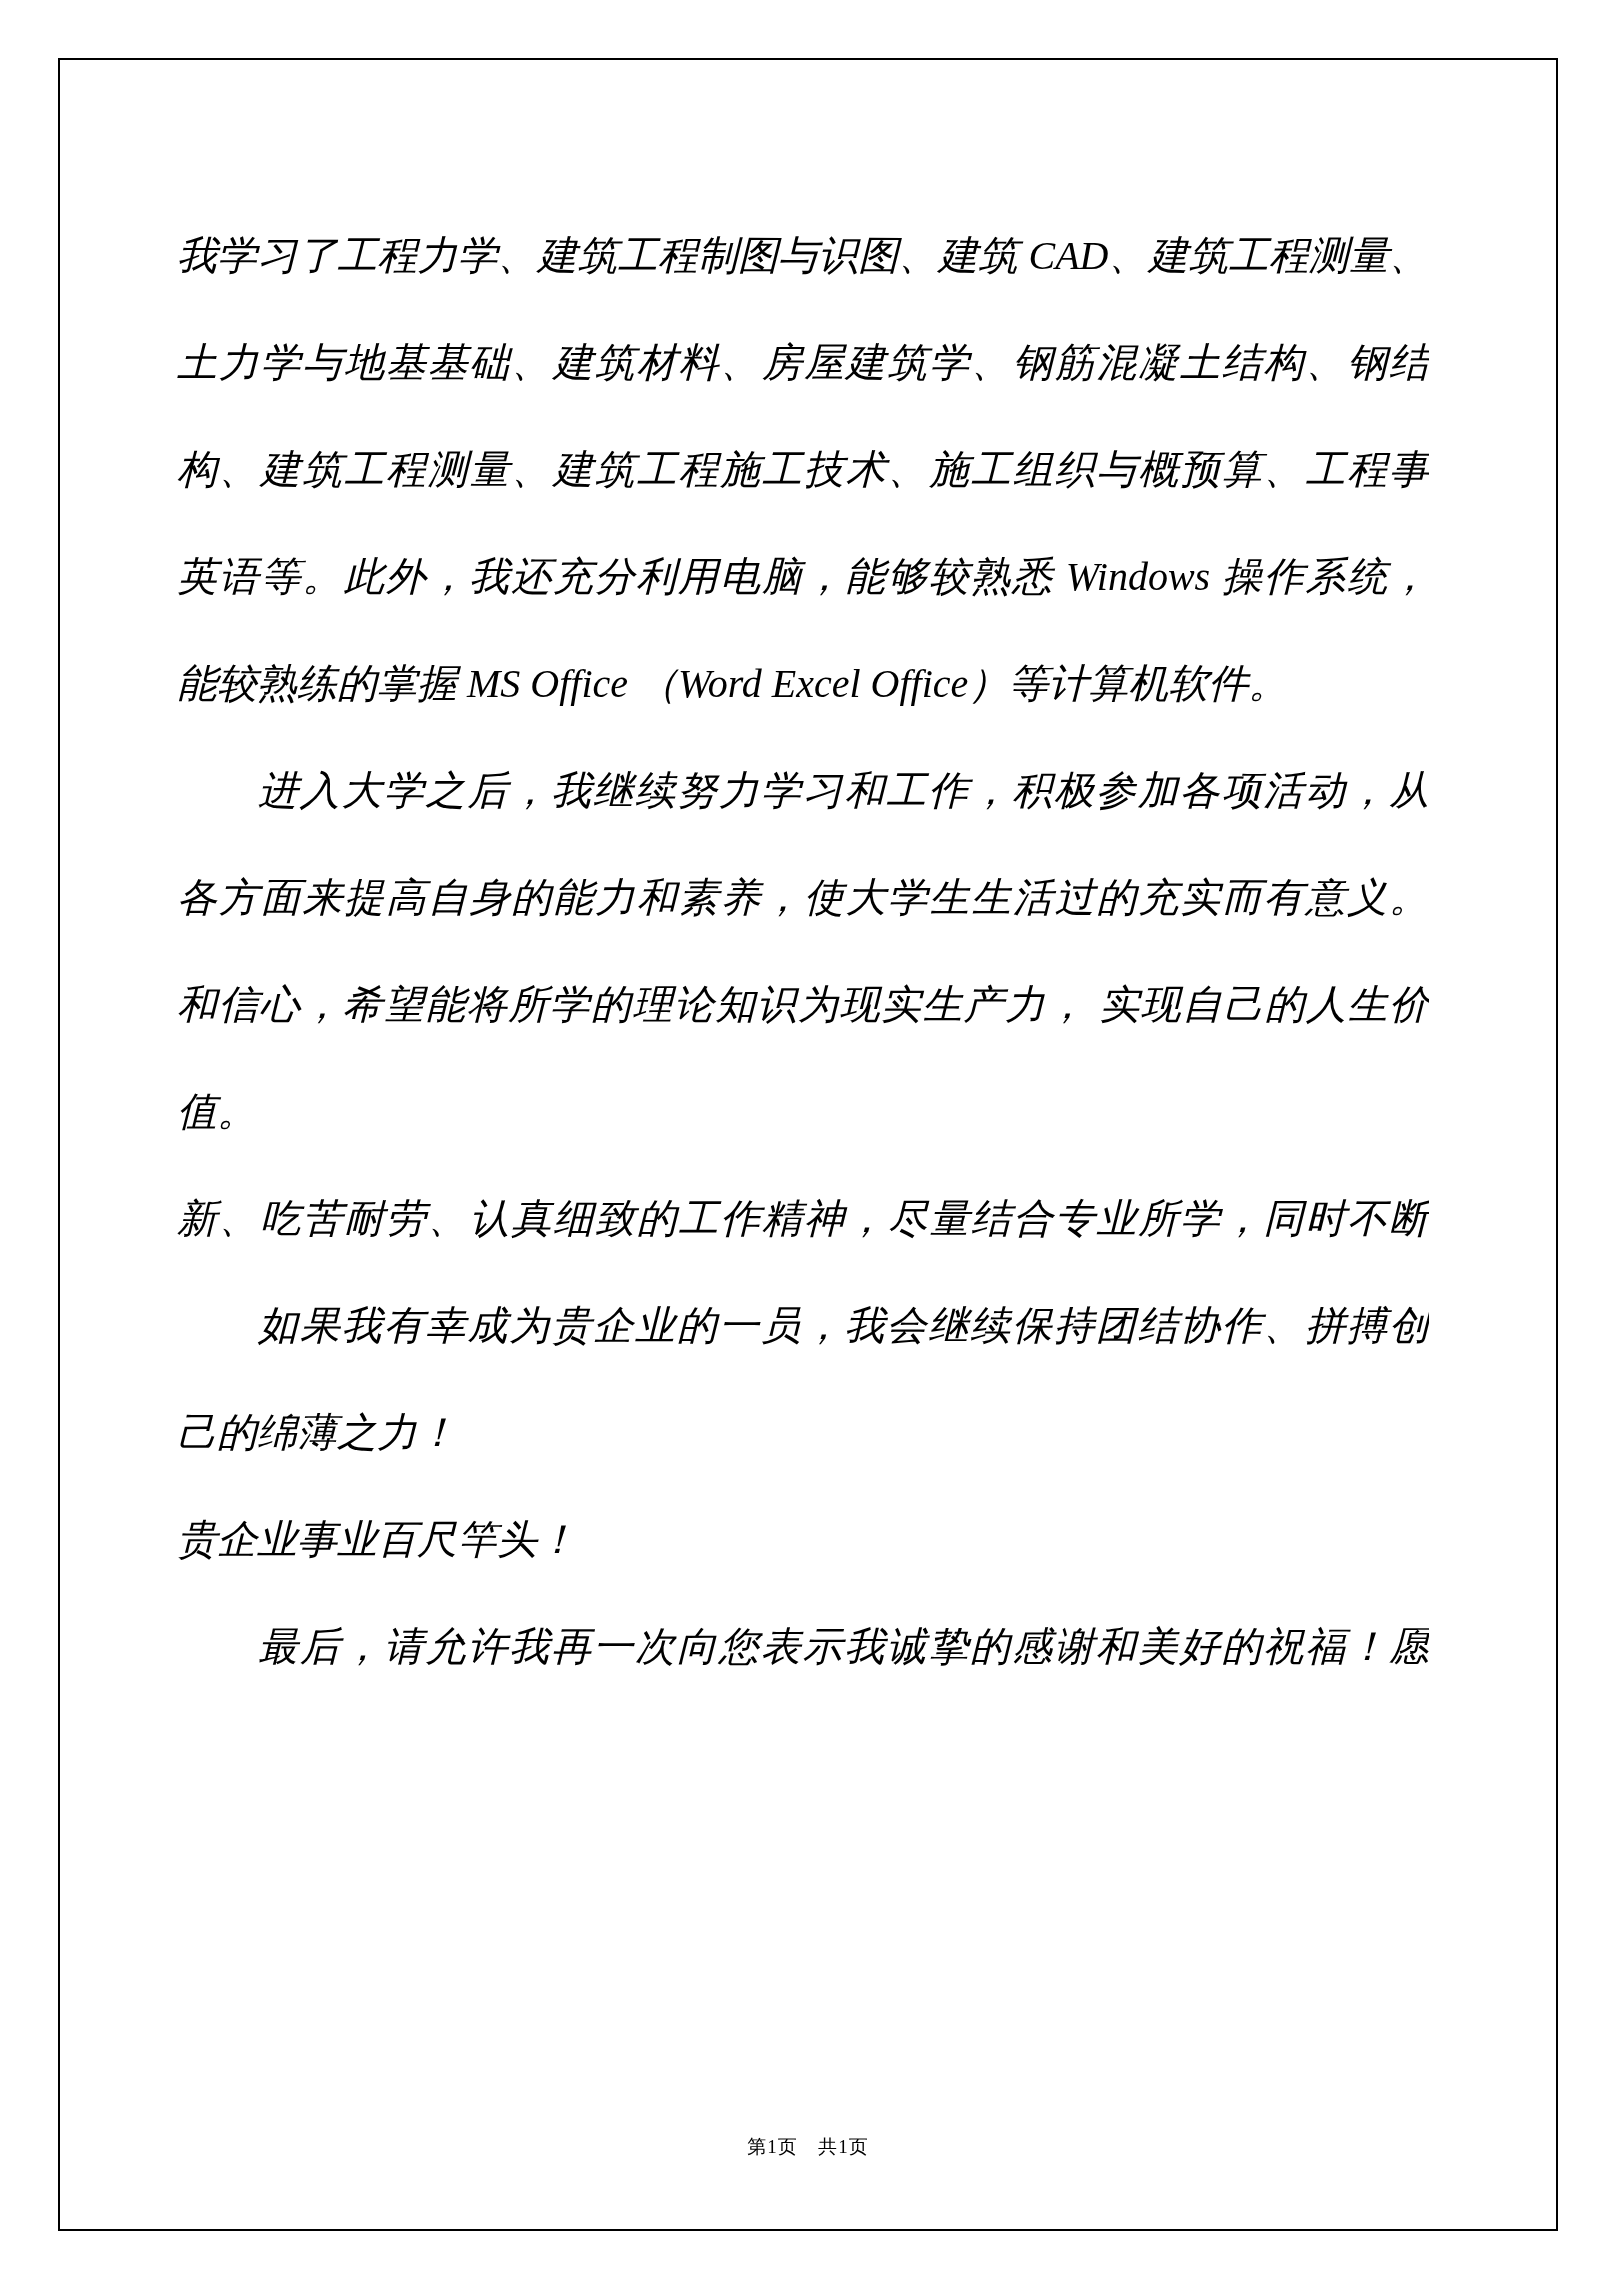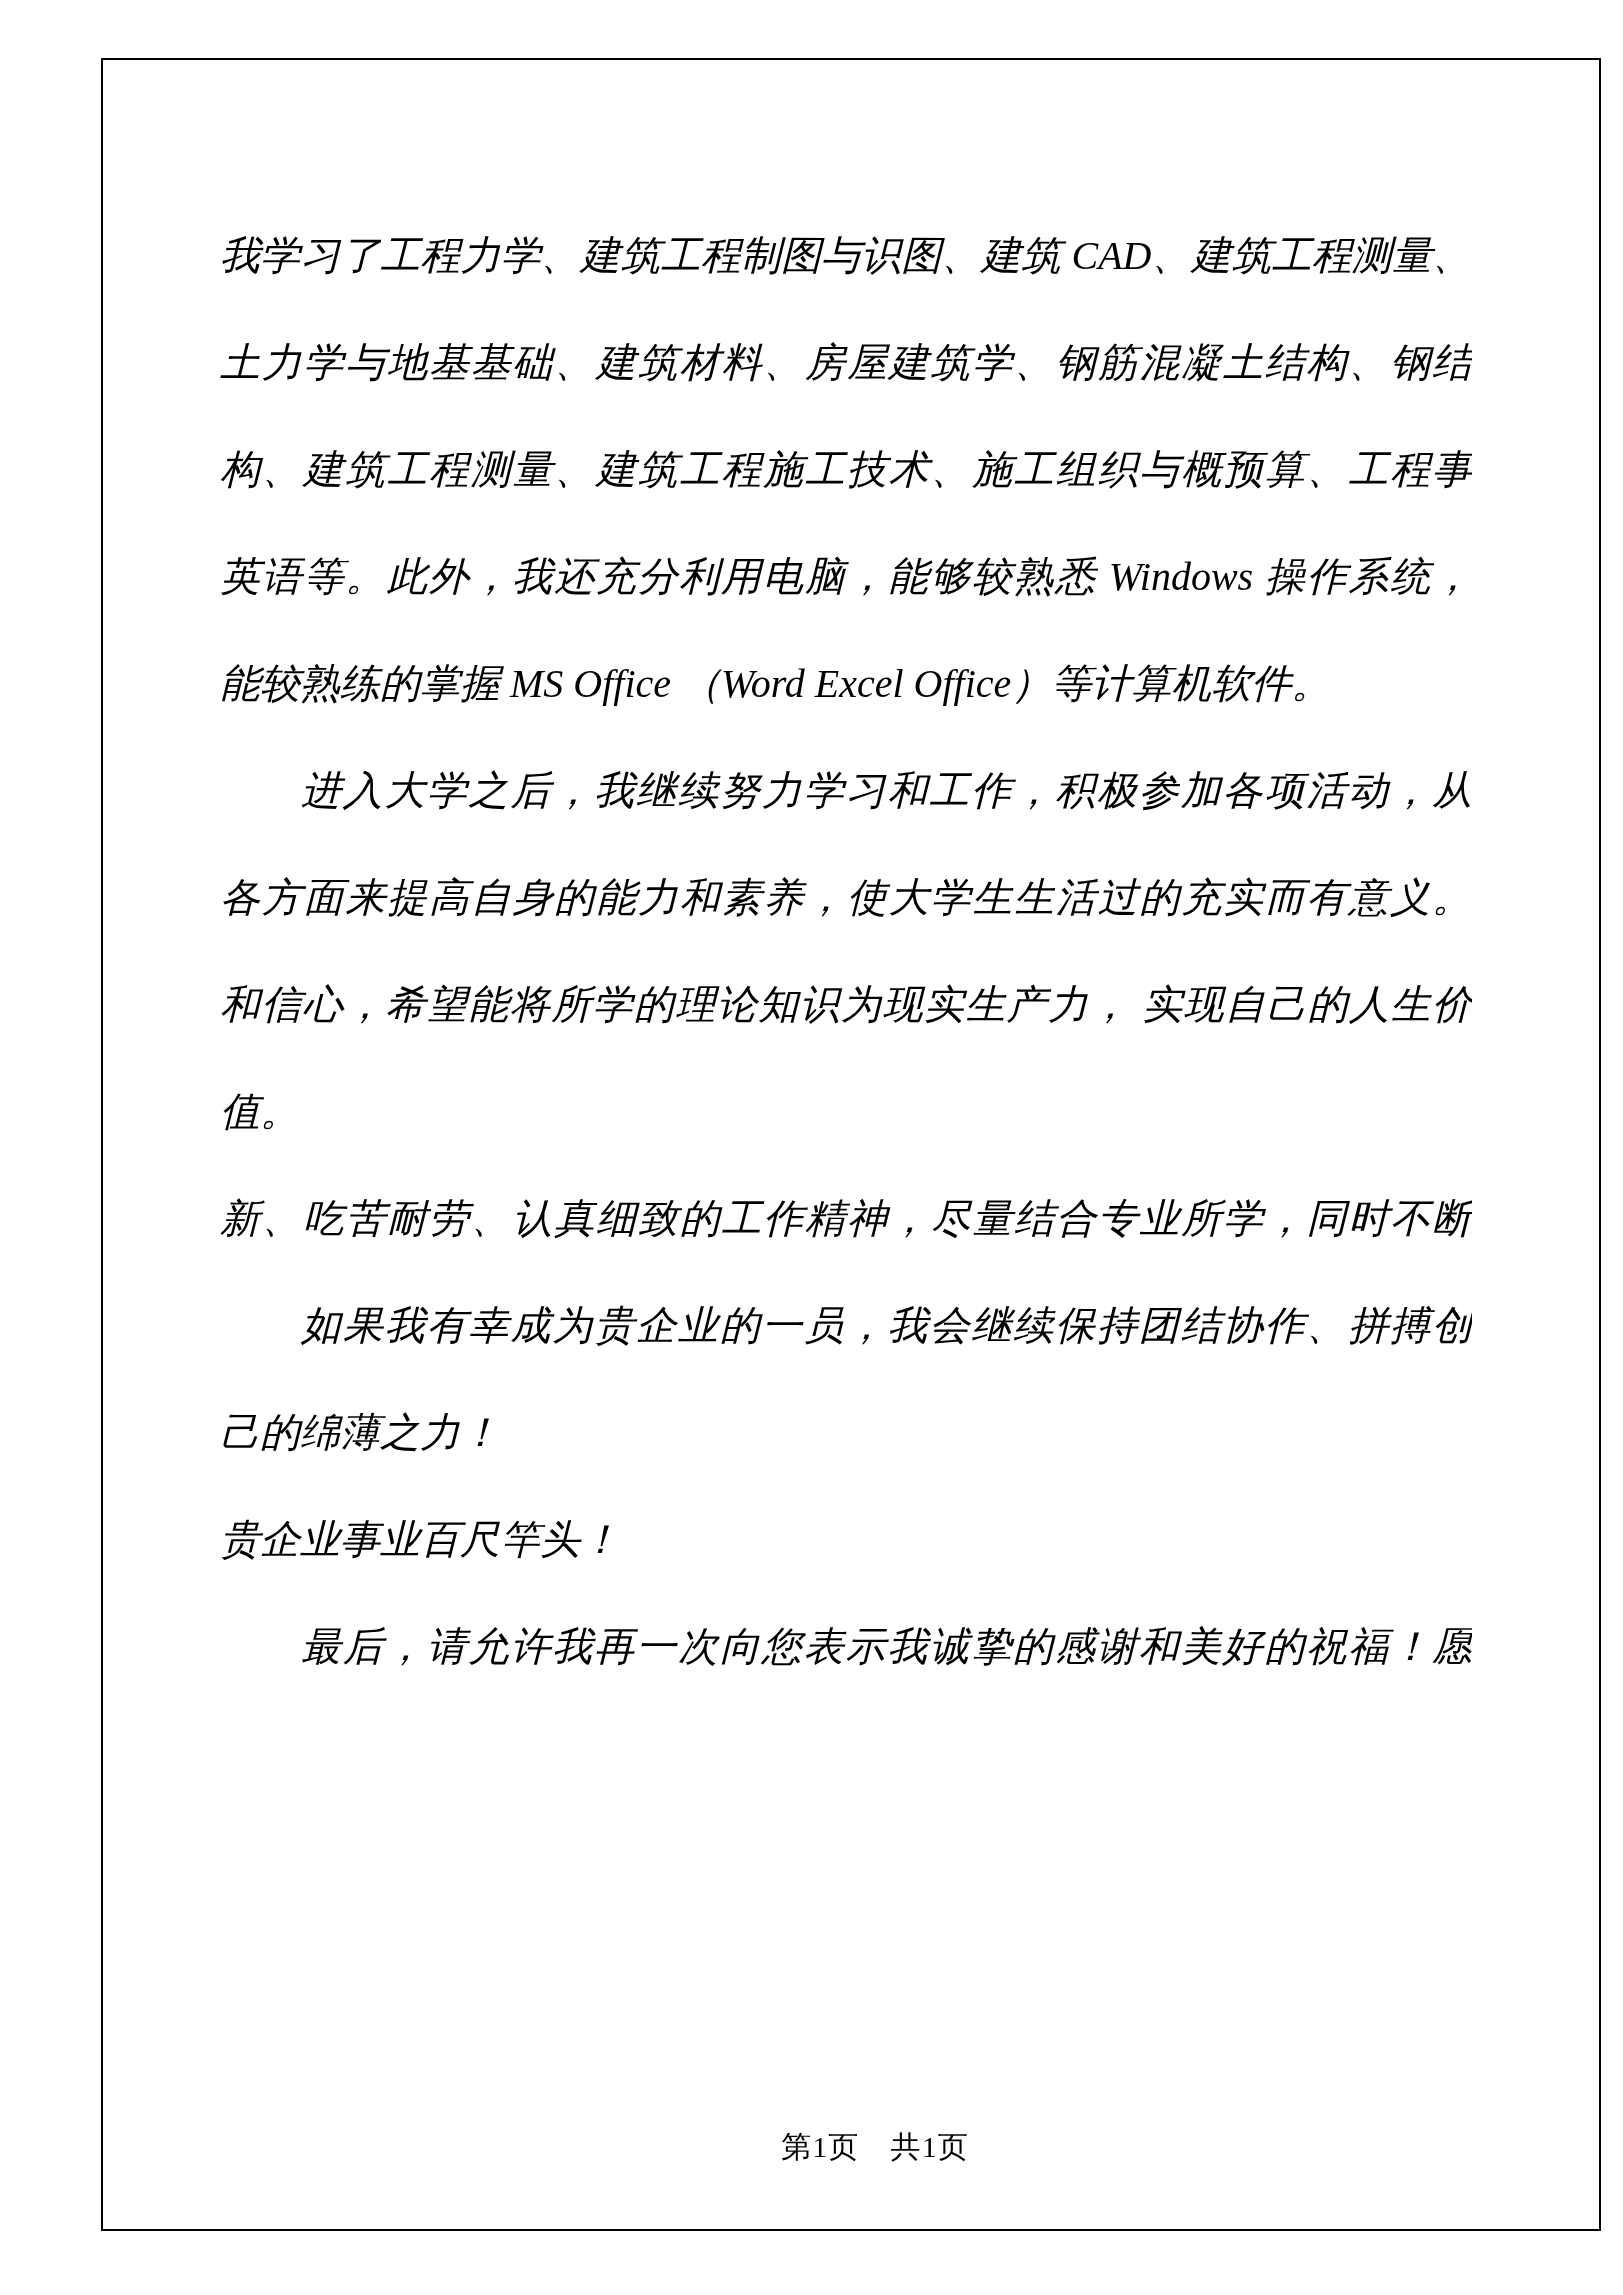--- a/index.html
+++ b/index.html
@@ -20,21 +20,20 @@
     overflow: hidden;
   }
   .frame {
     position: absolute;
     left: 58px;
     top: 58px;
     width: 1496px;
     height: 2169px;
     border: 2.2px solid #000000;
     background: #ffffff;
-    margin-left: 43px;
   }
   .text-block {
     position: absolute;
     left: 117px;
     top: 142px;
     width: 1252px;
   }
   .para {
     margin: 0;
     padding: 0;
@@ -54,26 +53,25 @@
   }
   .line.indent {
     padding-left: 81px;
   }
   .footer {
     position: absolute;
     left: 0;
     width: 100%;
     bottom: 68px;
     text-align: center;
-    font-size: 30px;
+    font-size: 19px;
     line-height: 28px;
     font-style: normal;
     color: #000000;
     letter-spacing: 1.1px;
-    padding-left: 24px;
   }
 </style>
 </head>
 <body>
 
 <div class="page">
   <div class="frame">
     <div class="text-block">
 
       <div class="para">

